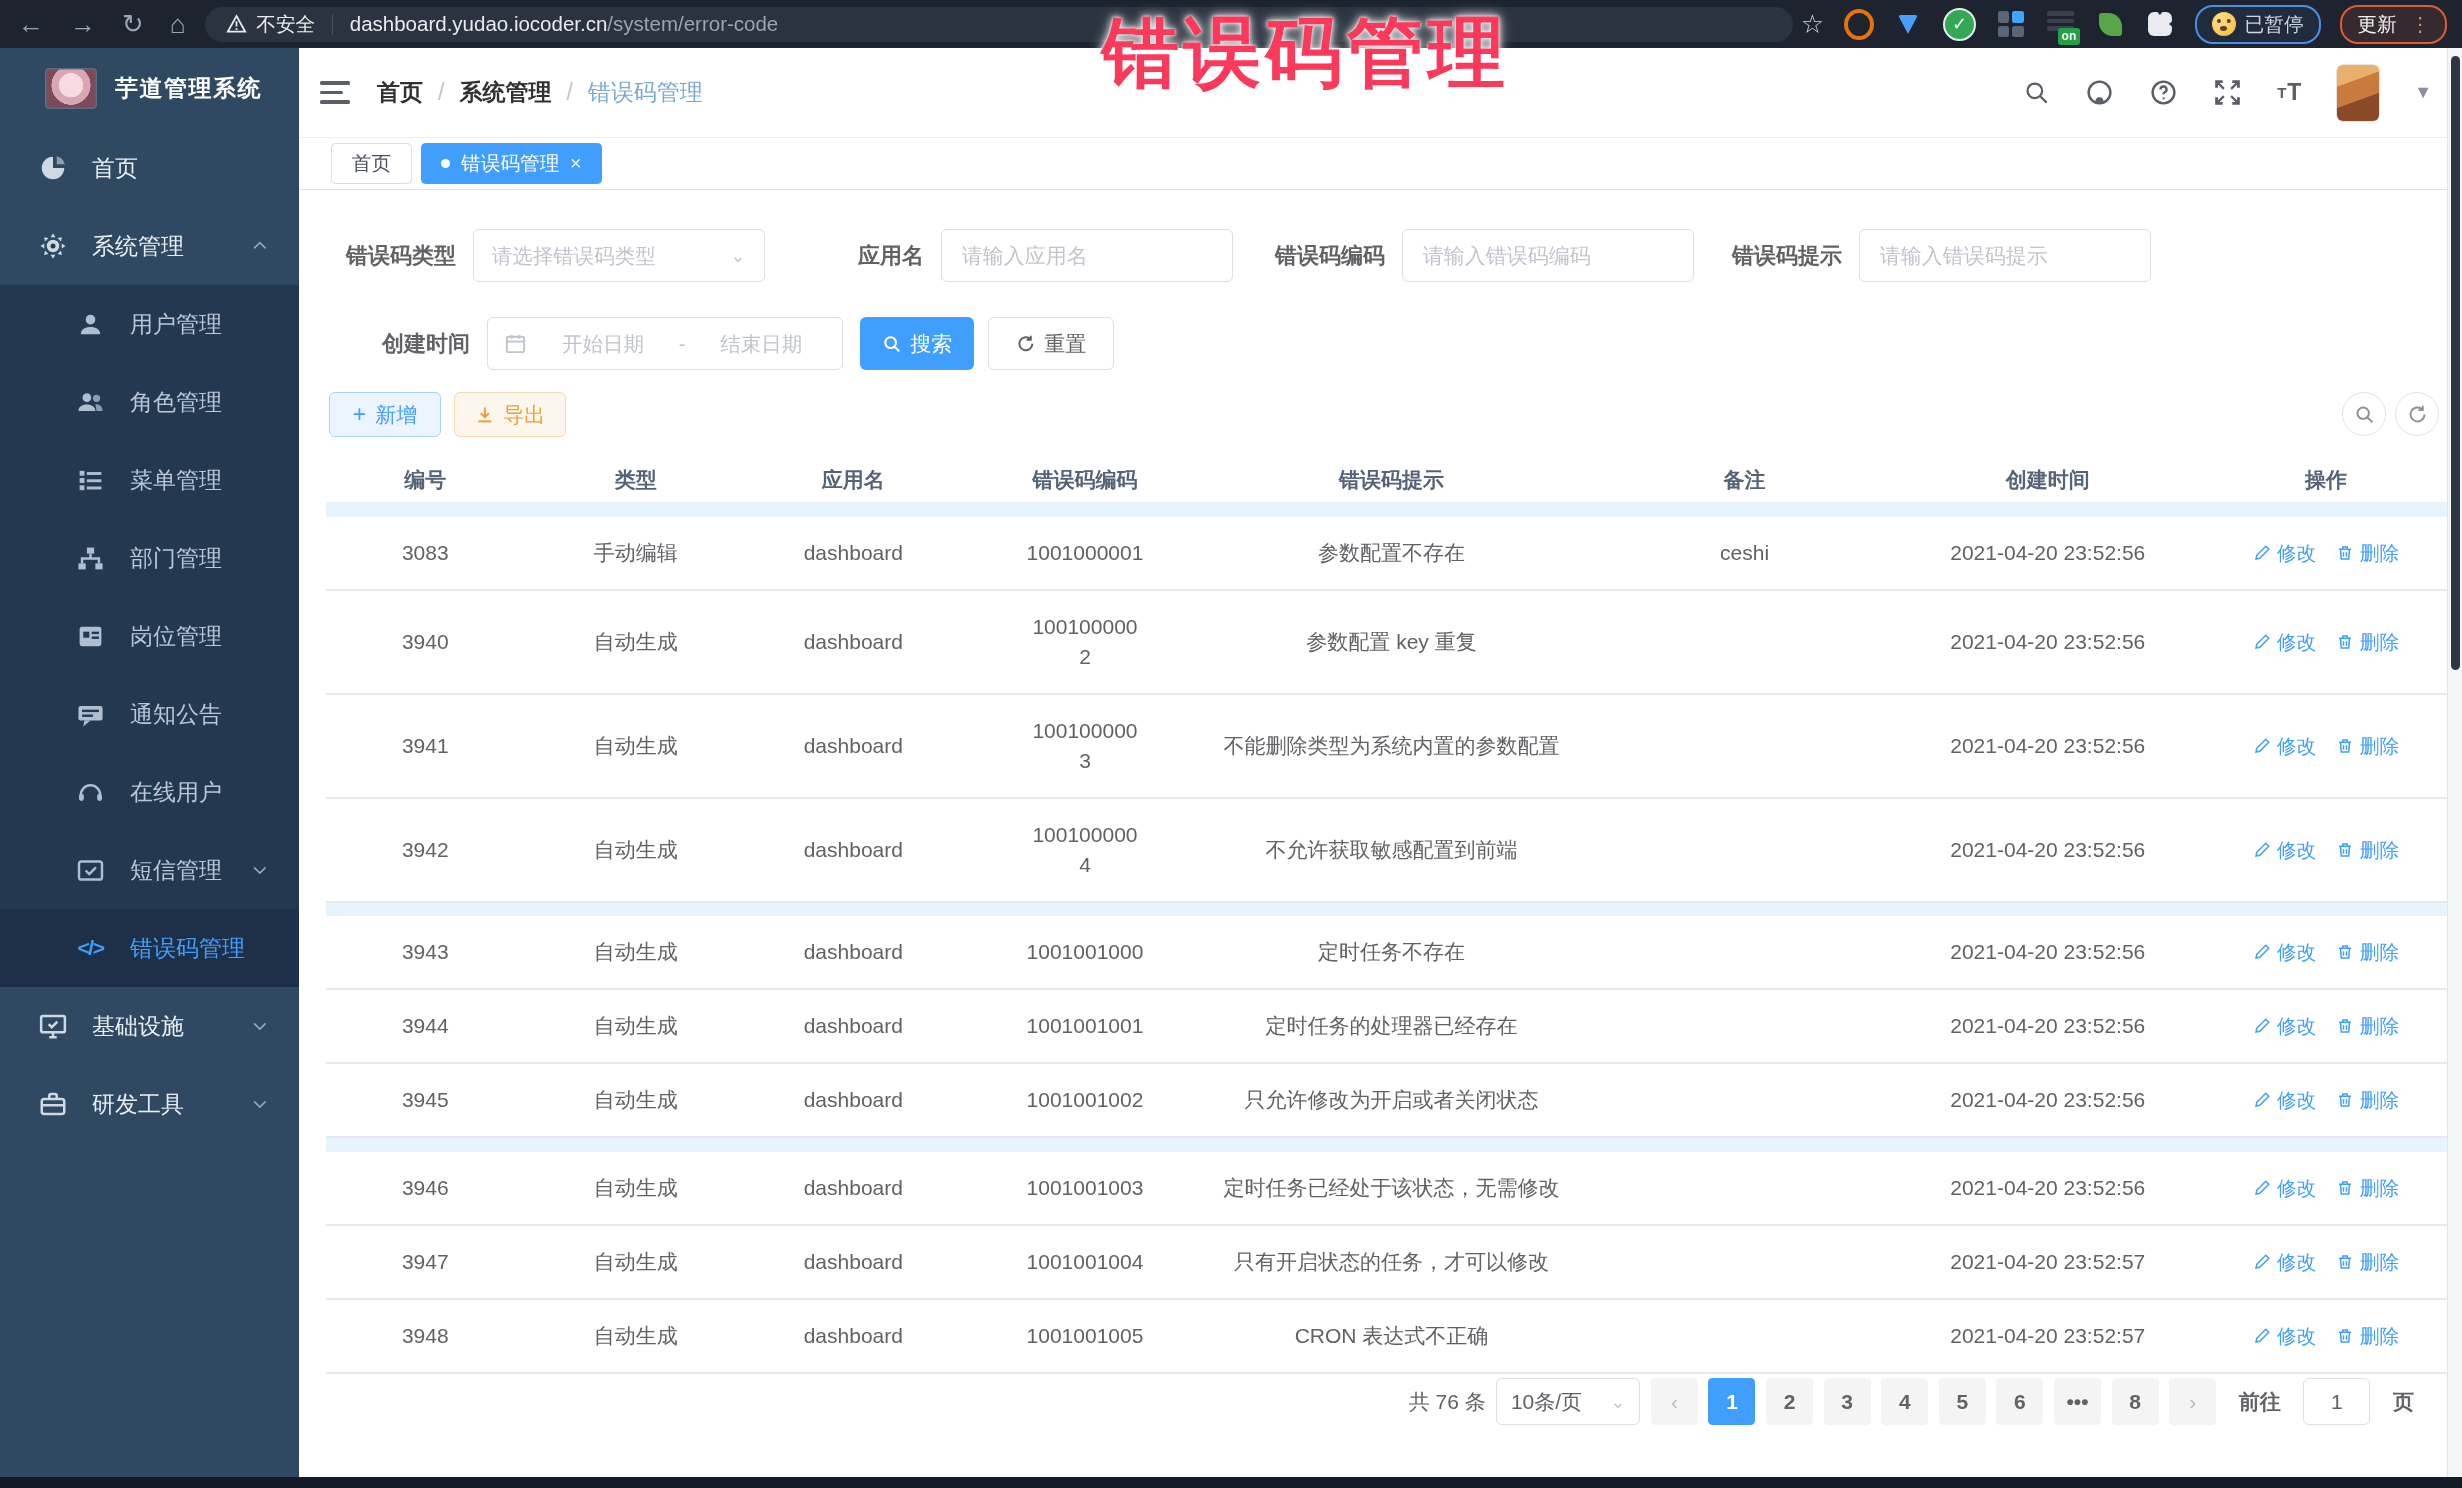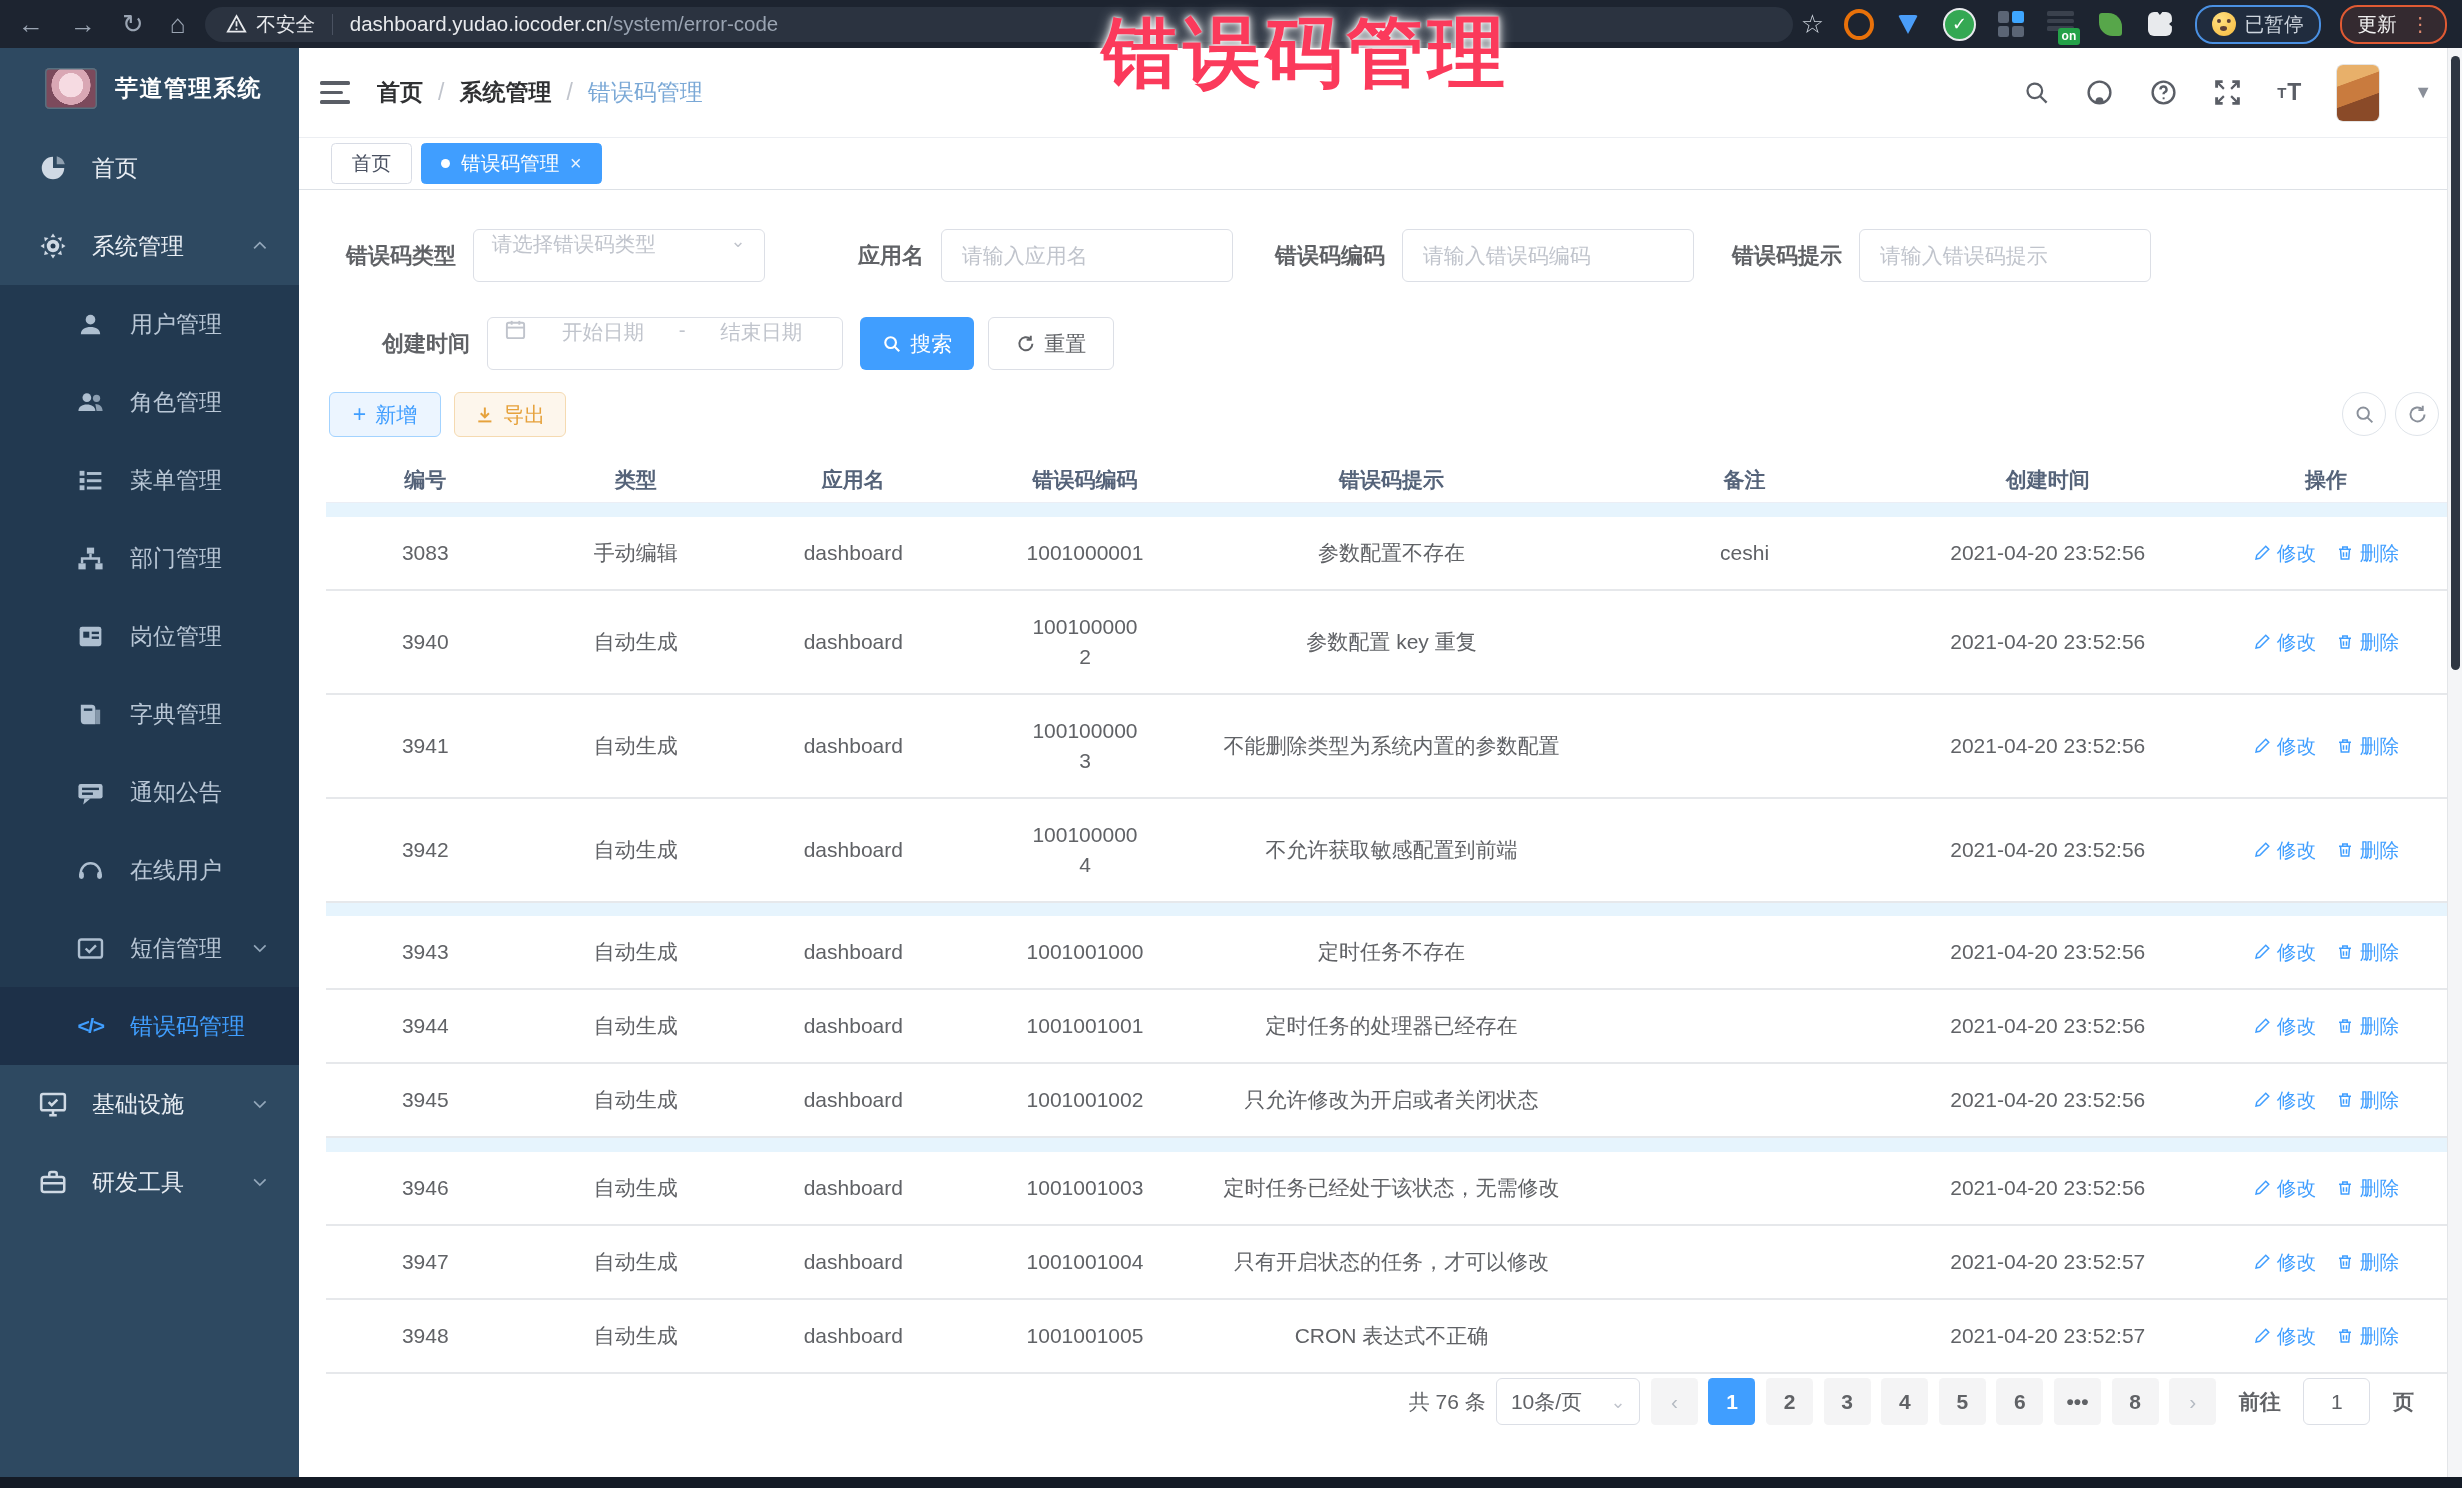--- a/index.html
+++ b/index.html
@@ -87,21 +87,21 @@
   .tabbar{height:51px;border-bottom:1.5px solid #dde1e6;display:flex;align-items:center;gap:9px;padding-left:32px;}
   .tab{height:39px;padding:0 19.7px;border:1.5px solid #d8dce5;border-radius:4.5px;display:flex;align-items:center;
        gap:10.6px;font-size:19.7px;color:#495060;background:#fff;cursor:pointer;}
   .tab.active{background:#409eff;border-color:#409eff;color:#fff;}
   .tab .dot{width:9px;height:9px;border-radius:50%;background:#fff;}
   .tab .close{font-size:19.7px;opacity:.9;}
 
   .content{position:relative;height:1288px;}
   .fgroup{position:absolute;display:flex;align-items:center;}
   .flabel{font-size:22px;color:#606266;font-weight:600;text-align:right;margin-right:16.7px;white-space:nowrap;}
-  .ctrl{height:53px;border:1.5px solid #dcdfe6;border-radius:6px;display:flex;
+  .ctrl{height:53px;border:1.5px solid #dcdfe6;border-radius:6px;display:flex;align-items:center;
         font-size:20.5px;color:#c0c4cc;background:#fff;box-sizing:border-box;}
   .ctrl input{border:none;outline:none;font-size:21px;color:#606266;width:100%;background:transparent;
               font-family:inherit;}
   .ctrl input::placeholder{color:#c0c4cc;}
   .select-ctrl{width:292px;padding:0 18px;justify-content:space-between;cursor:pointer;}
   .input-ctrl{width:292px;padding:0 18px;}
   .date-ctrl{width:356px;padding:0 16.7px;gap:12px;color:#c0c4cc;}
   .date-ctrl .ph{flex:1;text-align:center;}
   .chev-down{color:#c0c4cc;font-size:18px;}
   .btn{height:53px;border-radius:6px;display:flex;align-items:center;justify-content:center;gap:9px;
@@ -294,30 +294,20 @@
                 <rect x="6" y="8" width="5" height="5" fill="#223950"></rect>
                 <rect x="13" y="8" width="6" height="2" fill="#223950"></rect>
                 <rect x="13" y="12" width="6" height="2" fill="#223950"></rect>
               </svg>
             </span>
     <span>岗位管理</span>
           </div>
           <div class="mitem">
             <span class="micon">
               <svg width="29" height="29" viewBox="0 0 24 24">
-                <path d="M4 4h9a3 3 0 0 1 3 3v13H7a3 3 0 0 1-3-3z" fill="currentColor"></path>
-                <path d="M16 8h4v12h-4" fill="currentColor" opacity=".7"></path>
-                <rect x="6.5" y="7" width="7" height="2" fill="#223950"></rect>
-              </svg>
-            </span>
-    <span>字典管理</span>
-          </div>
-          <div class="mitem">
-            <span class="micon">
-              <svg width="29" height="29" viewBox="0 0 24 24">
                 <rect x="2" y="5" width="20" height="12" rx="2" fill="currentColor"></rect>
                 <path d="M7 17l-1 5 6-5z" fill="currentColor"></path>
                 <rect x="5" y="8" width="14" height="2" fill="#223950"></rect>
                 <rect x="5" y="12" width="9" height="2" fill="#223950"></rect>
               </svg>
             </span>
     <span>通知公告</span>
           </div>
           <div class="mitem">
             <span class="micon">

